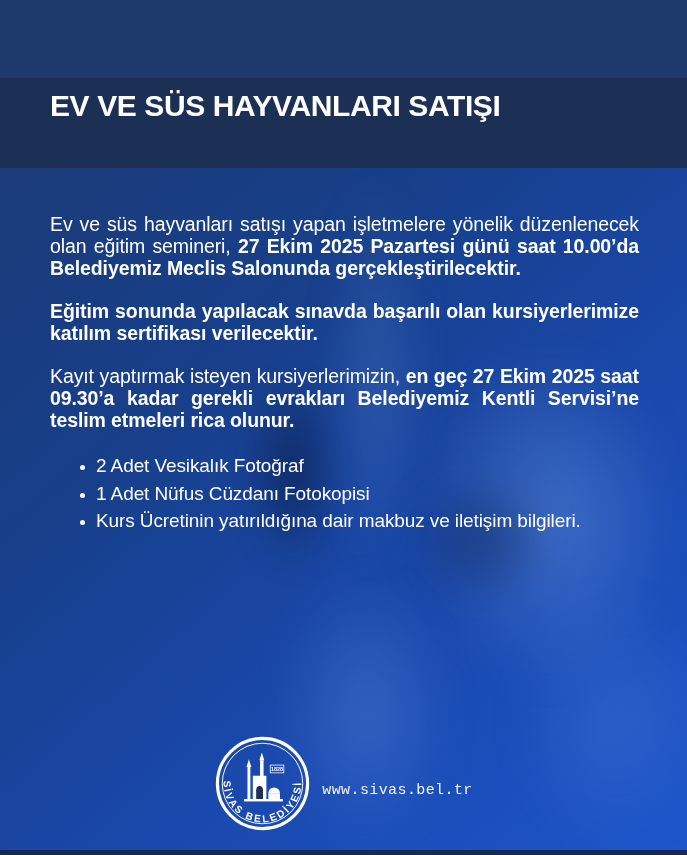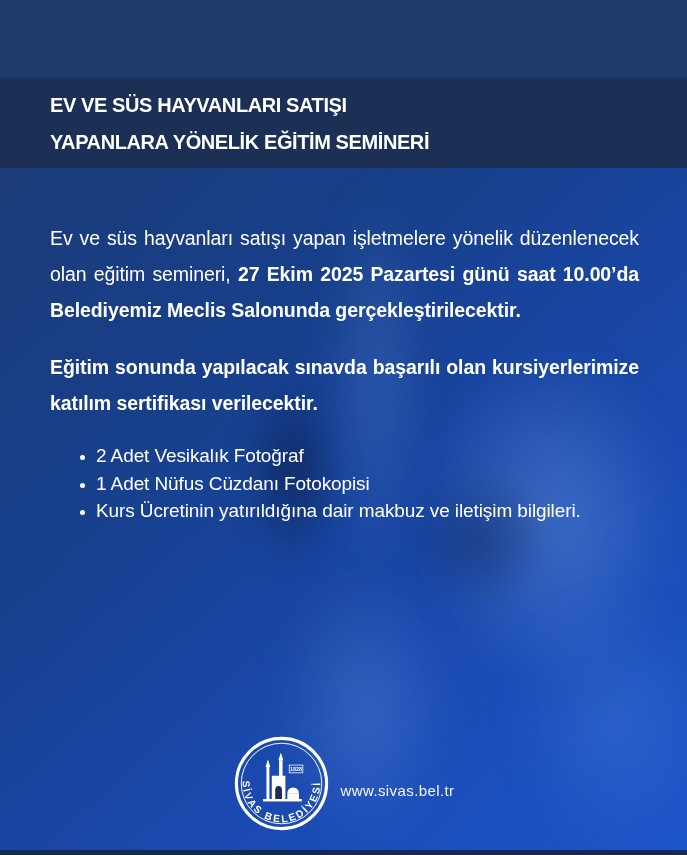--- a/index.html
+++ b/index.html
@@ -39,38 +39,37 @@
     position: absolute; left: 0; bottom: 0; width: 100%; height: 5px;
     background: #16294f;
   }
 
   .title-band {
     position: absolute; left: 0; top: 78px; width: 100%; height: 90px;
     background: #1c2f55;
     padding: 9px 40px 0 50px;
   }
   .title-band .line {
-    font-size: 20px;
+    font-size: 30px;
     font-weight: bold;
     letter-spacing: -0.4px;
     line-height: 37px;
     white-space: nowrap;
   }
 
   .content {
     position: absolute; left: 0; top: 168px; width: 100%;
     padding: 45px 48px 0 50px;
   }
   .content p {
     font-size: 19.5px;
-    line-height: 36px;
+    line-height: 22px;
     text-align: justify;
     margin-bottom: 21px;
     letter-spacing: -0.1px;
-    margin-top: 7px;
   }
   .content p b { font-weight: bold; }
 
   .docs-heading {
     font-size: 23px;
     font-weight: bold;
     margin-top: 37px;
     margin-bottom: 9px;
     letter-spacing: -0.2px;
   }
@@ -87,47 +86,47 @@
     position: absolute; left: 0; top: 735px; width: 100%;
     display: flex; justify-content: center; align-items: center; gap: 11px;
   }
   .seal { width: 97px; height: 97px; flex: 0 0 auto; }
   .org-block { padding-top: 10px; }
   .org-line {
     font-size: 26px; font-weight: bold; line-height: 25px; letter-spacing: 0.2px;
   }
   .org-site {
     font-size: 15px; font-weight: normal; letter-spacing: 0.4px;
-    margin-top: 4px; opacity: 0.95;
+    margin-top: 4px; opacity: 0.95; font-family: Liberation Mono, monospace;
   }
 </style>
 </head>
 <body>
 
 <div class="poster">
 
   <div class="watermark">
     <div class="blob b1"></div>
     <div class="blob b2"></div>
     <div class="blob b3"></div>
     <div class="blob b4"></div>
     <div class="blob b5"></div>
     <div class="blob b6"></div>
   </div>
 
   <div class="top-strip"></div>
 
   <div class="title-band">
     <div class="line">EV VE SÜS HAYVANLARI SATIŞI</div>
-    <div class="line">YAPANLARA YÖNELİK EĞİTİM SEMİNERİ</div>
   </div>
 
   <div class="content">
     <p><span>Ev ve süs hayvanları satışı yapan işletmelere yönelik düzenlenecek olan eğitim semineri, </span><b>27 Ekim 2025 Pazartesi günü saat 10.00’da Belediyemiz Meclis Salonunda gerçekleştirilecektir.</b></p>
     <p><span></span><b>Eğitim sonunda yapılacak sınavda başarılı olan kursiyerlerimize katılım sertifikası verilecektir.</b></p>
+    <p><span>Kayıt yaptırmak isteyen kursiyerlerimizin, </span><b>en geç 27 Ekim 2025 saat 09.30’a kadar gerekli evrakları Belediyemiz Kentli Servisi’ne teslim etmeleri rica olunur.</b></p>
 
     <ul class="docs-list">
       <li>2 Adet Vesikalık Fotoğraf</li>
       <li>1 Adet Nüfus Cüzdanı Fotokopisi</li>
       <li>Kurs Ücretinin yatırıldığına dair makbuz ve iletişim bilgileri.</li>
     </ul>
   </div>
 
   <div class="footer">
     <svg class="seal" viewBox="0 0 100 100" aria-hidden="true">

